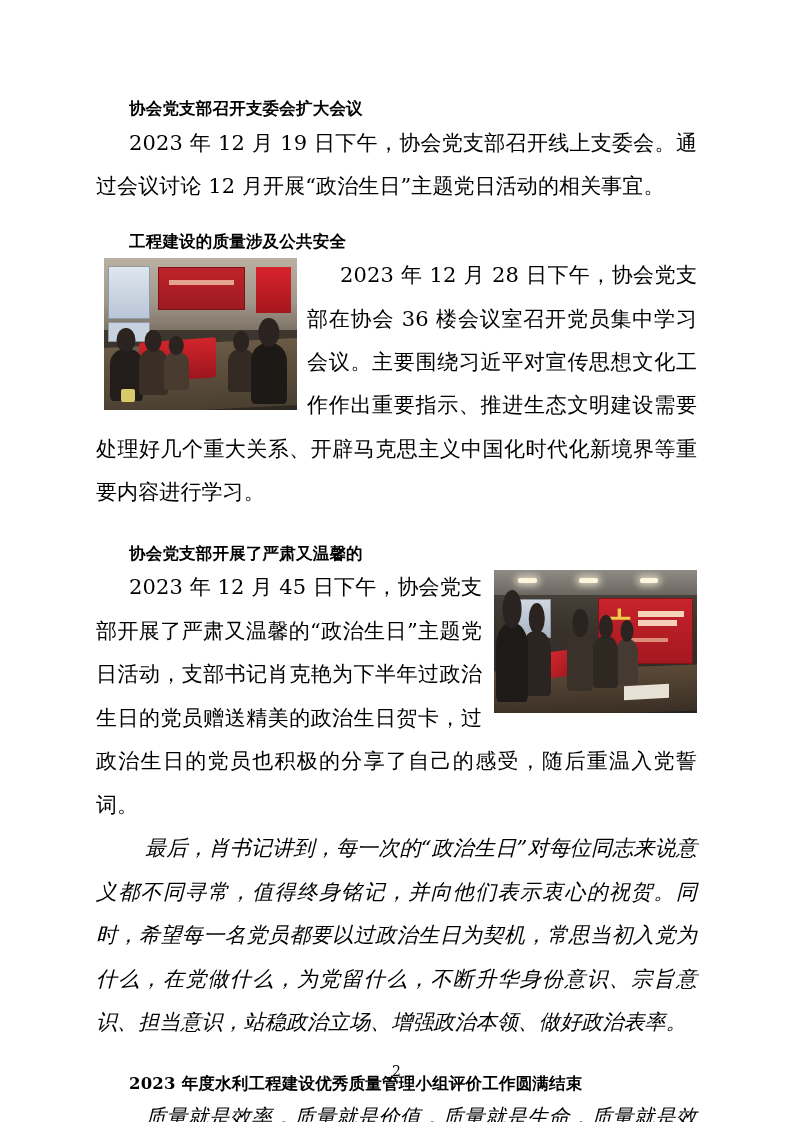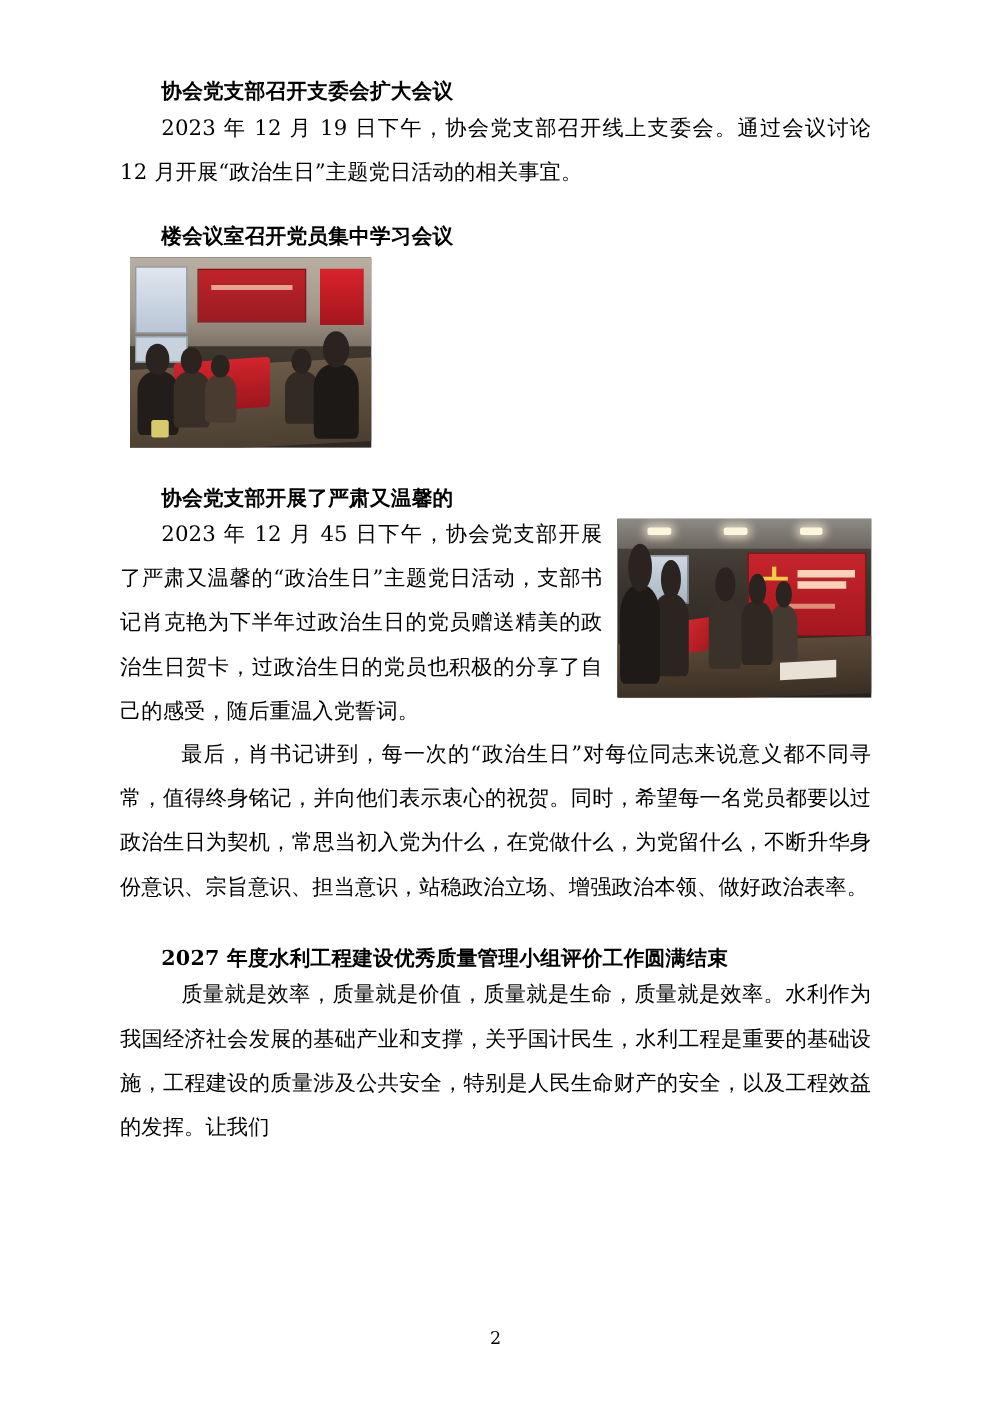--- a/index.html
+++ b/index.html
@@ -14,46 +14,47 @@
     font-family: "DejaVu Serif", "Liberation Serif", serif;
     color: #000000;
     overflow: hidden;
   }
   .page {
     position: absolute;
     left: 0; top: 0;
     width: 793px;
     height: 1122px;
     box-sizing: border-box;
-    padding: 60px 96px 40px 96px;
+    padding: 96px 96px 40px 96px;
   }
   .doc-body {
     width: 601px;
   }
   h2.section-heading {
     font-family: "DejaVu Serif", "Liberation Serif", serif;
     font-size: 16.5px;
     font-weight: bold;
     line-height: 1.55;
     margin: 0;
     text-indent: 33px;
     letter-spacing: 0.2px;
   }
   p.body-para {
     font-family: "DejaVu Serif", "Liberation Serif", serif;
-    font-size: 17px;
+    font-size: 21px;
     line-height: 2.07;
     margin: 0;
     text-indent: 33px;
     text-align: justify;
     text-justify: inter-ideograph;
     letter-spacing: 0.1px;
   }
   p.indent-extra {
     text-indent: 49px;
+    font-style: italic;
   }
   .block {
     margin-bottom: 0px;
   }
   .gap-md { height: 20px; }
   .gap-lg { height: 26px; }
 
   
   .photo {
     position: relative;
@@ -227,37 +228,38 @@
   <div class="doc-body">
 
     <div class="block">
       <h2 class="section-heading">协会党支部召开支委会扩大会议</h2>
       <p class="body-para">2023 年 12 月 19 日下午，协会党支部召开线上支委会。通过会议讨论 12 月开展“政治生日”主题党日活动的相关事宜。</p>
     </div>
 
     <div class="gap-md"></div>
 
     <div class="block">
-      <h2 class="section-heading">楼会议室召开党员集中学习会议</h2>
+      <h2 class="section-heading">工程建设的质量涉及公共安全</h2>
       <div class="photo left photo-1">
         <div class="p1-bg"></div>
         <div class="p1-wall"></div>
         <div class="p1-board-l"></div>
         <div class="p1-board-l2"></div>
         <div class="p1-banner"></div>
         <div class="p1-board-r"></div>
         <div class="p1-table"></div>
         <div class="p1-cloth"></div>
         <div class="fig head p1-f1"></div>
         <div class="fig head p1-f2"></div>
         <div class="fig head p1-f3"></div>
         <div class="fig head p1-f5"></div>
         <div class="fig head p1-f4"></div>
         <div class="p1-cup"></div>
       </div>
+      <p class="body-para">2023 年 12 月 28 日下午，协会党支部在协会 36 楼会议室召开党员集中学习会议。主要围绕习近平对宣传思想文化工作作出重要指示、推进生态文明建设需要处理好几个重大关系、开辟马克思主义中国化时代化新境界等重要内容进行学习。</p>
       <div class="clear"></div>
     </div>
 
     <div class="gap-lg"></div>
 
     <div class="block">
       <h2 class="section-heading">协会党支部开展了严肃又温馨的</h2>
       <div class="photo right photo-2">
         <div class="p2-bg"></div>
         <div class="p2-ceiling"></div>
@@ -281,20 +283,20 @@
         <div class="fig head p2-f1"></div>
       </div>
       <p class="body-para">2023 年 12 月 45 日下午，协会党支部开展了严肃又温馨的“政治生日”主题党日活动，支部书记肖克艳为下半年过政治生日的党员赠送精美的政治生日贺卡，过政治生日的党员也积极的分享了自己的感受，随后重温入党誓词。</p>
       <p class="body-para indent-extra">最后，肖书记讲到，每一次的“政治生日”对每位同志来说意义都不同寻常，值得终身铭记，并向他们表示衷心的祝贺。同时，希望每一名党员都要以过政治生日为契机，常思当初入党为什么，在党做什么，为党留什么，不断升华身份意识、宗旨意识、担当意识，站稳政治立场、增强政治本领、做好政治表率。</p>
       <div class="clear"></div>
     </div>
 
     <div class="gap-lg"></div>
 
     <div class="block">
-      <h2 class="section-heading">2027 年度水利工程建设优秀质量管理小组评价工作圆满结束</h2>
+      <h2 class="section-heading">2023 年度水利工程建设优秀质量管理小组评价工作圆满结束</h2>
       <p class="body-para indent-extra">质量就是效率，质量就是价值，质量就是生命，质量就是效率。水利作为我国经济社会发展的基础产业和支撑，关乎国计民生，水利工程是重要的基础设施，工程建设的质量涉及公共安全，特别是人民生命财产的安全，以及工程效益的发挥。让我们</p>
     </div>
 
   </div>
 
   <div class="page-number">2</div>
 </div>
 
 </body></html>

